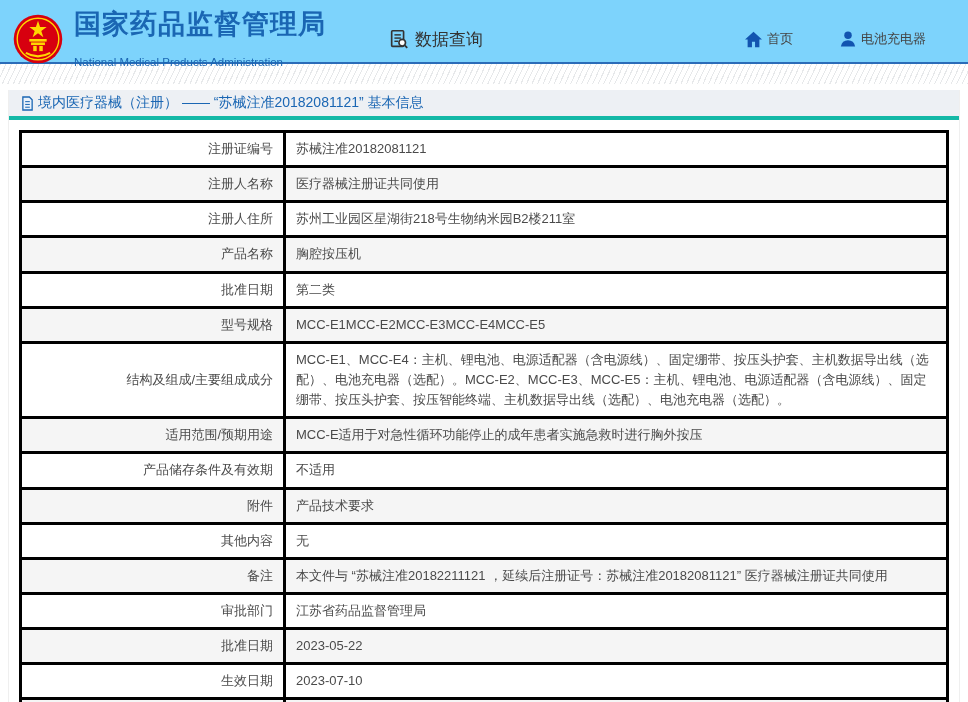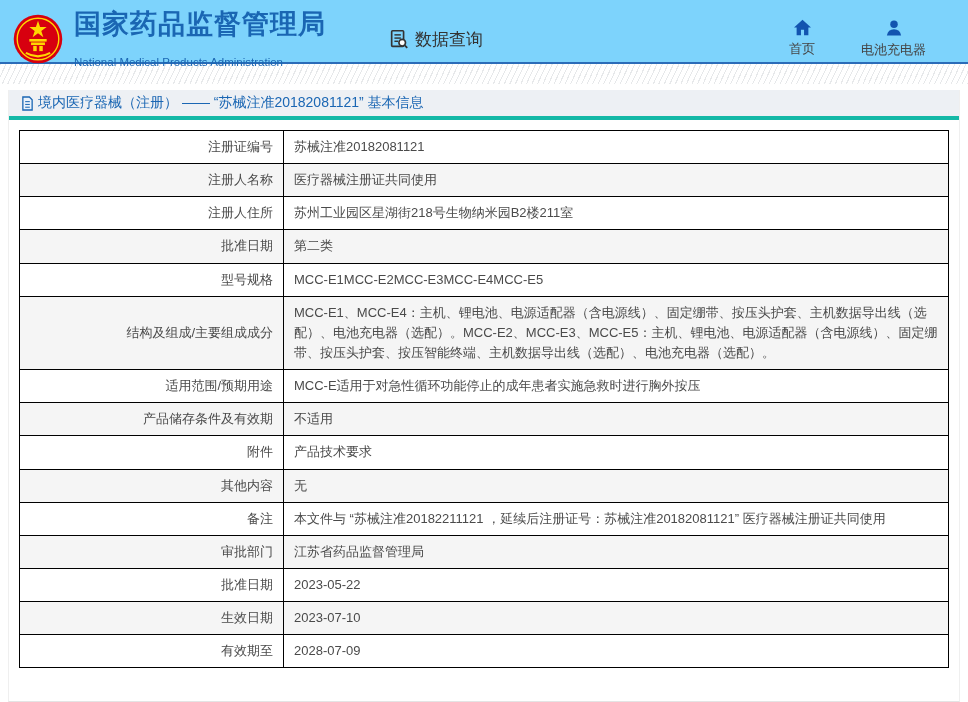--- a/index.html
+++ b/index.html
@@ -9,38 +9,38 @@
   
   .site-header { height:62px; display:flex; align-items:center; padding:16px 28px 0 12px; background:#7dd3fc; }
   .emblem { width:52px; height:52px; flex:0 0 auto; }
   .brand { margin-left:10px; }
   .brand-title { color:#1a66b3; font-size:27px; font-weight:bold; letter-spacing:1px; line-height:1.1; }
   .brand-sub { color:#1a66b3; font-size:11.5px; margin-top:17px; }
   .section-tab { display:flex; align-items:center; margin-left:62px; color:#333; font-size:17px; cursor:pointer; }
   .section-tab svg { margin-right:5px; }
   .header-spacer { flex:1; }
   .top-nav { display:flex; align-items:flex-start; gap:46px; padding-right:14px; }
-  .nav-item { display:flex; flex-direction:column; align-items:center; gap:4px; font-size:13px; color:#444; cursor:pointer; }
+  .nav-item { display:flex; flex-direction:row; align-items:center; gap:4px; font-size:13px; color:#444; cursor:pointer; }
   .nav-item svg { display:block; }
 
   .blue-rule { height:2px; background:#2b6cb8; }
   .hatch-band { height:20px; background:#fff;
     background-image:repeating-linear-gradient(115deg, rgba(120,130,140,0.18) 0, rgba(120,130,140,0.18) 1px, transparent 1px, transparent 5px); }
 
   
   .panel { margin:6px 8px 0 8px; border-left:1px solid #efefef; border-right:1px solid #efefef; border-bottom:1px solid #e4e4e4; min-height:612px; background:#fff; }
   .crumb-bar { height:30px; background:#edf0f4; border-bottom:4px solid #14b8a6; display:flex; align-items:center; padding:0 12px; }
   .crumb-bar .doc-ic { margin-right:4px; display:inline-flex; }
   .crumb-title { color:#1a66b3; font-size:14px; }
 
   
   .tbl-wrap { padding:10px 10px 12px 10px; }
   table.info { width:100%; border-collapse:collapse; table-layout:fixed; }
   table.info { border:1px solid #d2d2d2; }
-  table.info td { border:1px solid #000000; font-size:13px; color:#4a4a4a; padding:6px 10px; line-height:1.55; vertical-align:middle; word-break:break-all; }
+  table.info td { border:3px solid #000000; font-size:13px; color:#4a4a4a; padding:6px 10px; line-height:1.55; vertical-align:middle; word-break:break-all; }
   table.info tr { height:29px; }
   table.info tr:nth-child(even) { background:#f5f5f5; }
   td.label-cell { width:264px; text-align:right; color:#555; }
   td.value-cell { text-align:left; }
 </style>
 </head>
 <body>
 
 <div class="site-header">
   <svg class="emblem" viewBox="0 0 60 60">
@@ -115,20 +115,24 @@
           </tr>
           <tr>
             <td class="label-cell">注册人名称</td>
             <td class="value-cell">医疗器械注册证共同使用</td>
           </tr>
           <tr>
             <td class="label-cell">注册人住所</td>
             <td class="value-cell">苏州工业园区星湖街218号生物纳米园B2楼211室</td>
           </tr>
           <tr>
+            <td class="label-cell">产品名称</td>
+            <td class="value-cell">胸腔按压机</td>
+          </tr>
+          <tr>
             <td class="label-cell">批准日期</td>
             <td class="value-cell">第二类</td>
           </tr>
           <tr>
             <td class="label-cell">型号规格</td>
             <td class="value-cell">MCC-E1MCC-E2MCC-E3MCC-E4MCC-E5</td>
           </tr>
           <tr>
             <td class="label-cell">结构及组成/主要组成成分</td>
             <td class="value-cell">MCC-E1、MCC-E4：主机、锂电池、电源适配器（含电源线）、固定绷带、按压头护套、主机数据导出线（选配）、电池充电器（选配）。MCC-E2、MCC-E3、MCC-E5：主机、锂电池、电源适配器（含电源线）、固定绷带、按压头护套、按压智能终端、主机数据导出线（选配）、电池充电器（选配）。</td>

